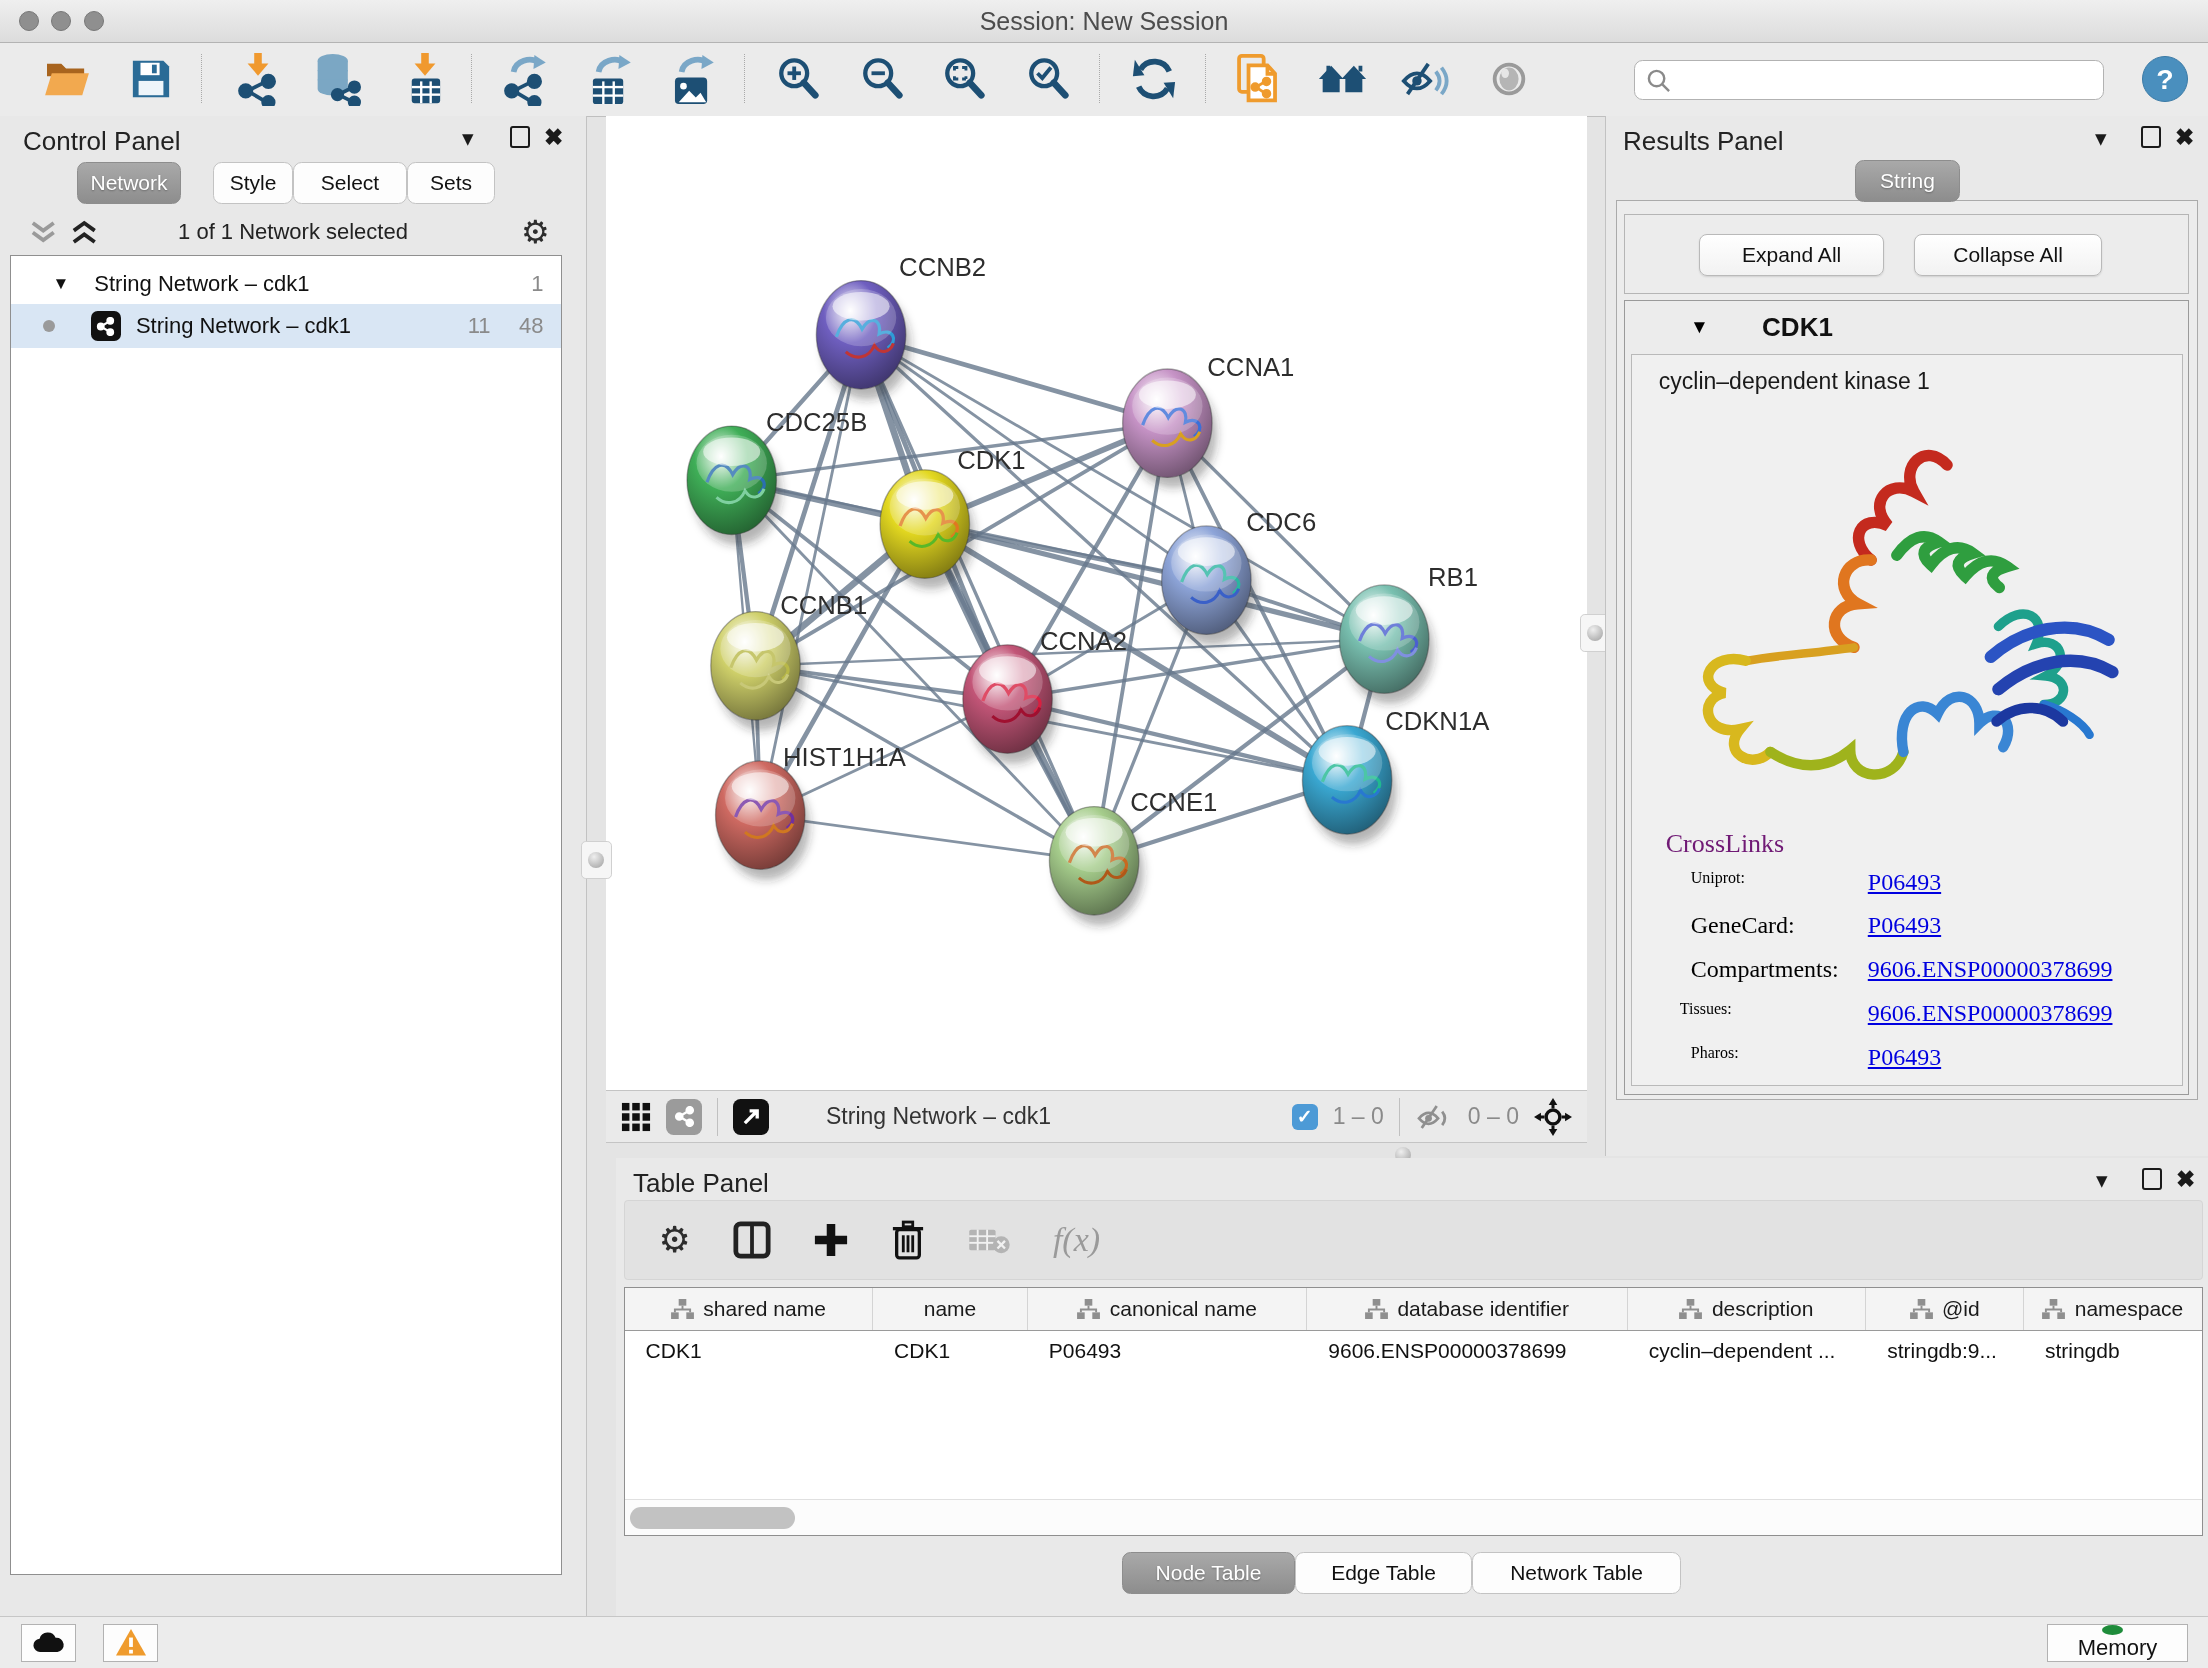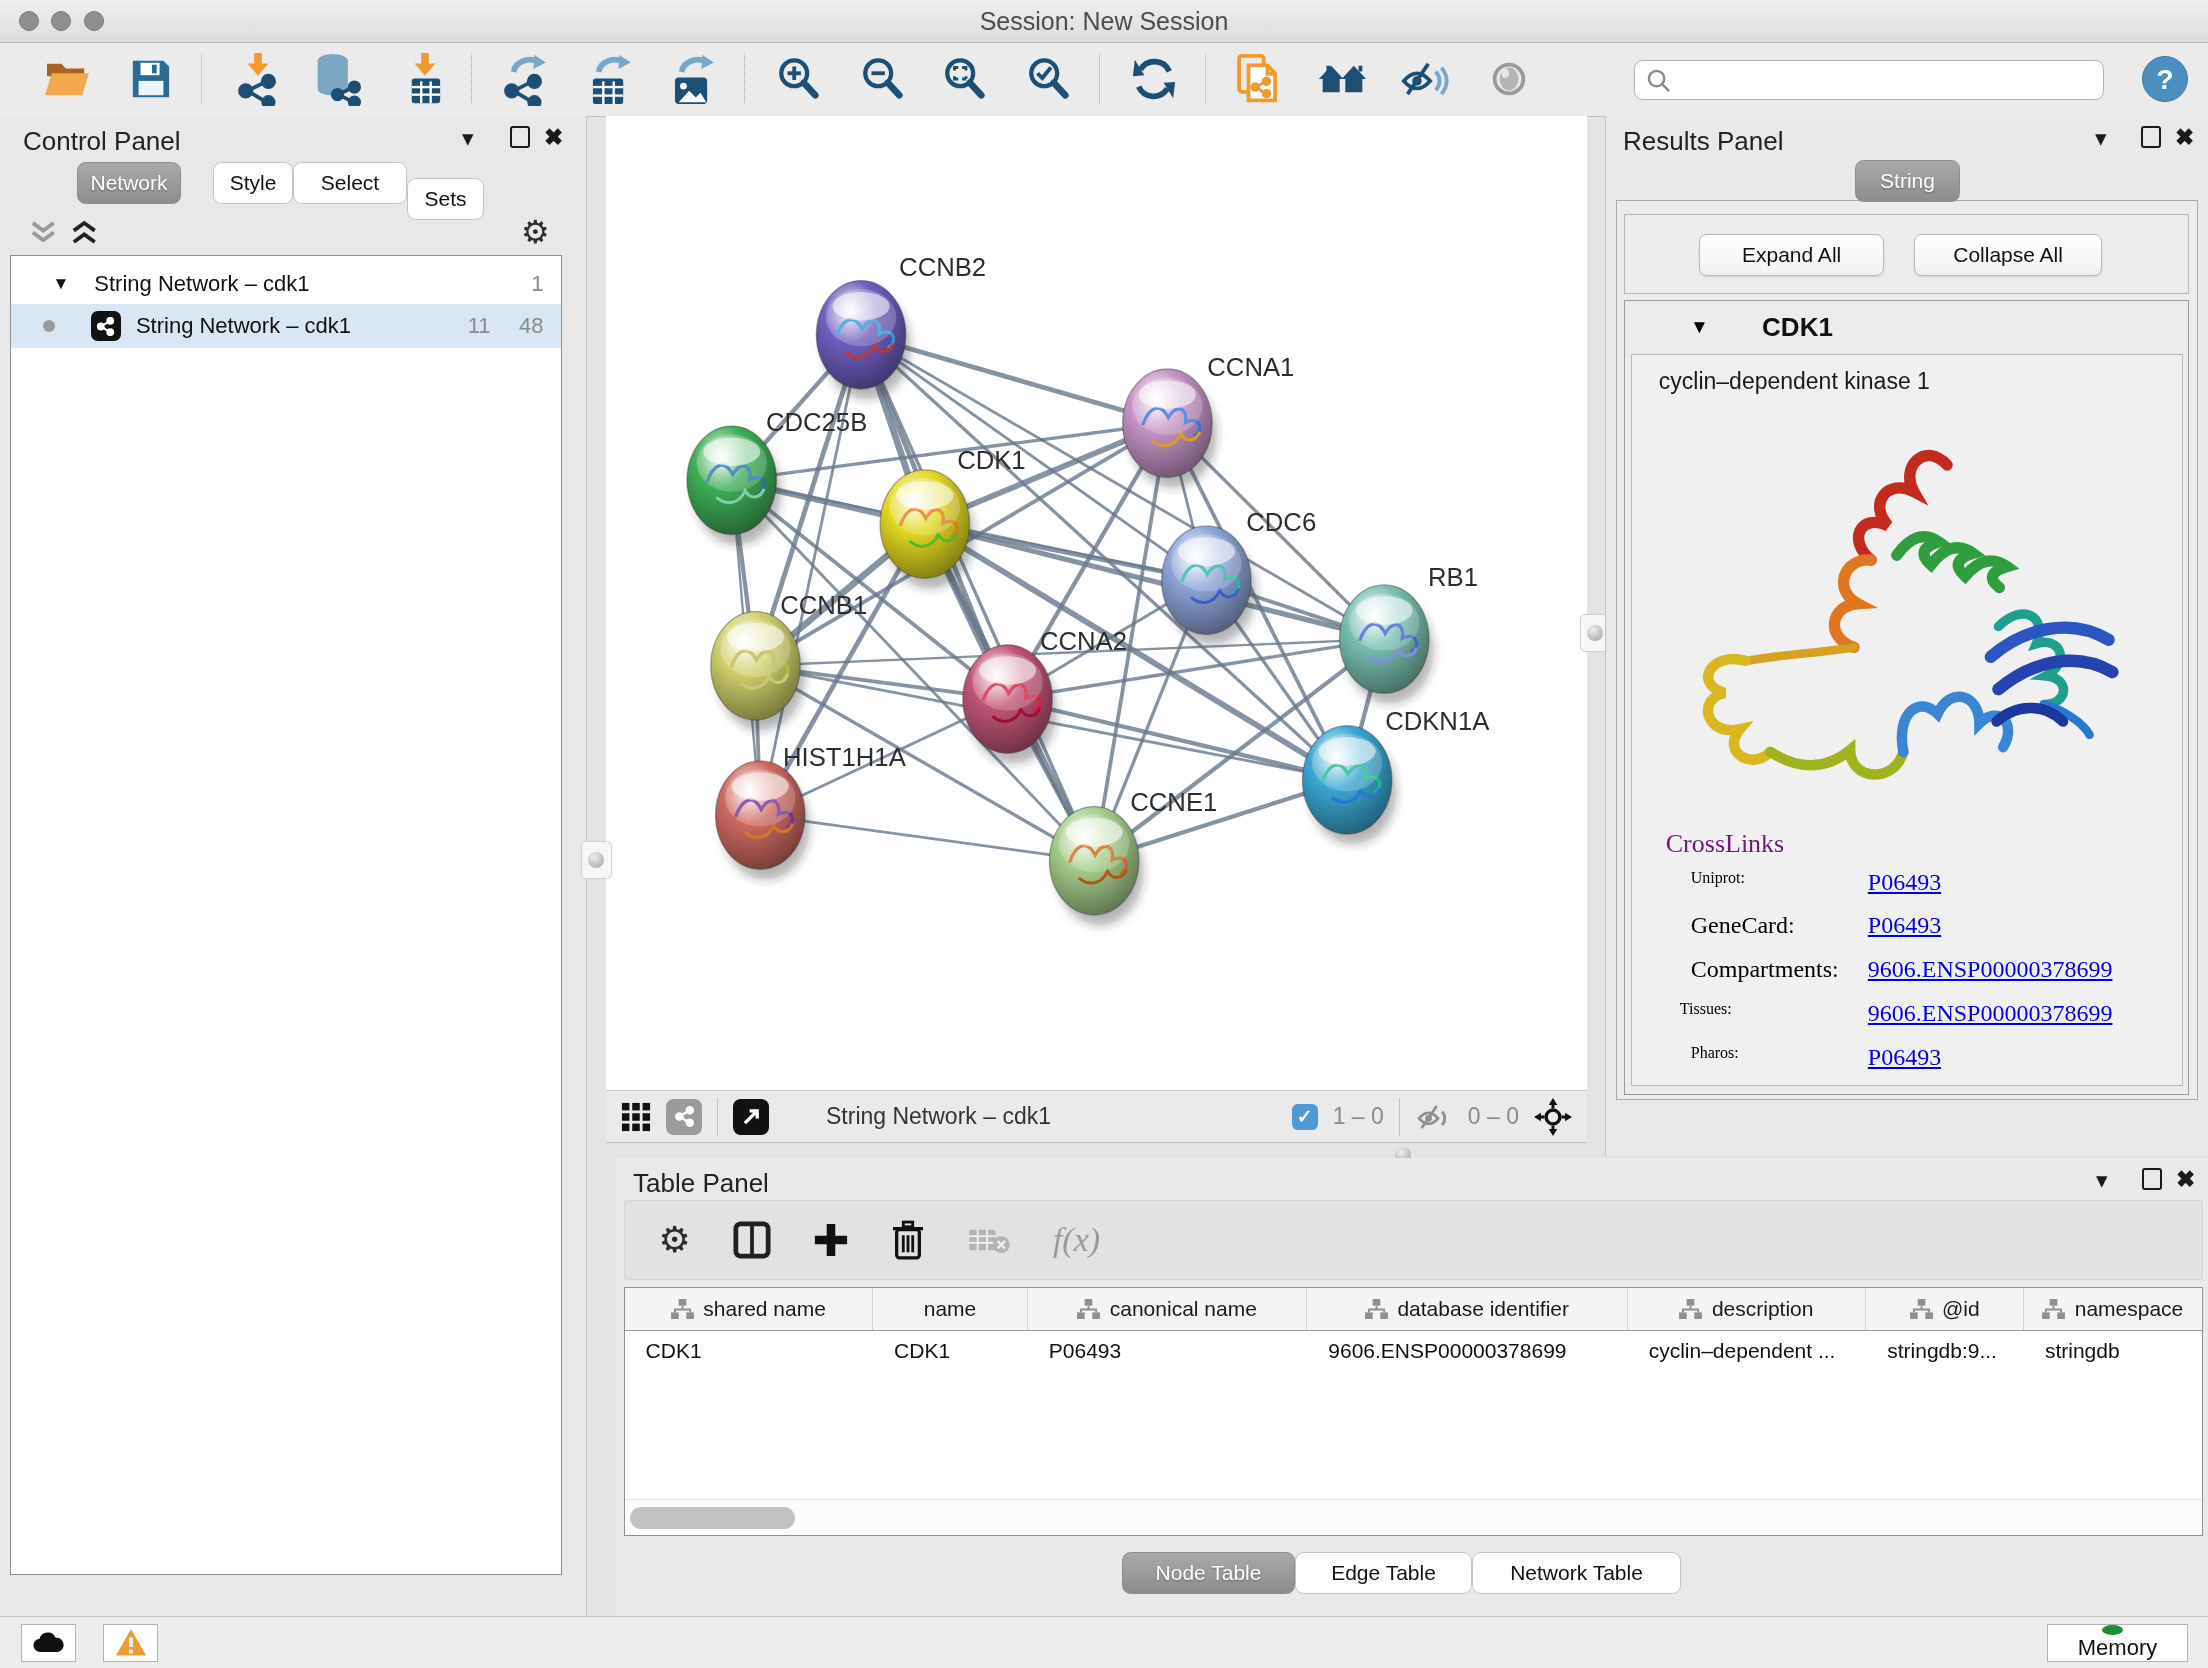--- a/index.html
+++ b/index.html
@@ -264,29 +264,30 @@
 
   <div class="cpanel">
     <div style="position:absolute;left:23px;top:9.5px" class="phead">Control Panel</div>
     <div style="position:absolute;left:462px;top:11.4px" class="wctl-tri">▾</div>
     <div style="position:absolute;left:510px;top:9.5px" class="wctl-box"></div>
     <div style="position:absolute;left:544px;top:9.5px" class="wctl-x">✖</div>
 
     <div class="tabpill sel" style="left:77px;top:46px;width:104px">Network</div>
     <div class="tabpill" style="left:213px;top:46px;width:80px">Style</div>
     <div class="tabpill" style="left:293px;top:46px;width:114px">Select</div>
-    <div class="tabpill" style="left:407px;top:62px;width:77px">Sets</div>
+    <div class="tabpill" style="left:407px;top:46px;width:88px">Sets</div>
 
     <div style="position:absolute;left:0;top:95px;width:100%;height:42px">
       <svg style="position:absolute;left:28.5px;top:7.6px" width="28.5" height="27" viewBox="0 0 30 28">
           <path d="M4 4 l11 8 l11 -8 M4 14 l11 8 l11 -8" stroke="#9a9a9a" stroke-width="4" fill="none"></path>
         </svg>
       <svg style="position:absolute;left:70px;top:7.6px" width="28.5" height="27" viewBox="0 0 30 28">
           <path d="M4 12 l11 -8 l11 8 M4 24 l11 -8 l11 8" stroke="#222" stroke-width="4" fill="none"></path>
         </svg>
+      <div style="position:absolute;left:0;width:100%;top:7.6px;text-align:center;font-size:22px;color:#222">1 of 1 Network selected</div>
       <div style="position:absolute;left:521px;top:1.9px;font-size:32px;color:#2d2d2d">⚙</div>
     </div>
 
     <div class="treebox">
       <div class="trow" style="top:5.7px">
         <span style="margin-left:42px;font-size:17px">▼</span>
         <span style="margin-left:25px">String Network – cdk1</span>
         <span class="count" style="margin-left:auto;margin-right:17px">1</span>
       </div>
       <div class="trow" style="top:48px;background:#d9e6f4">

